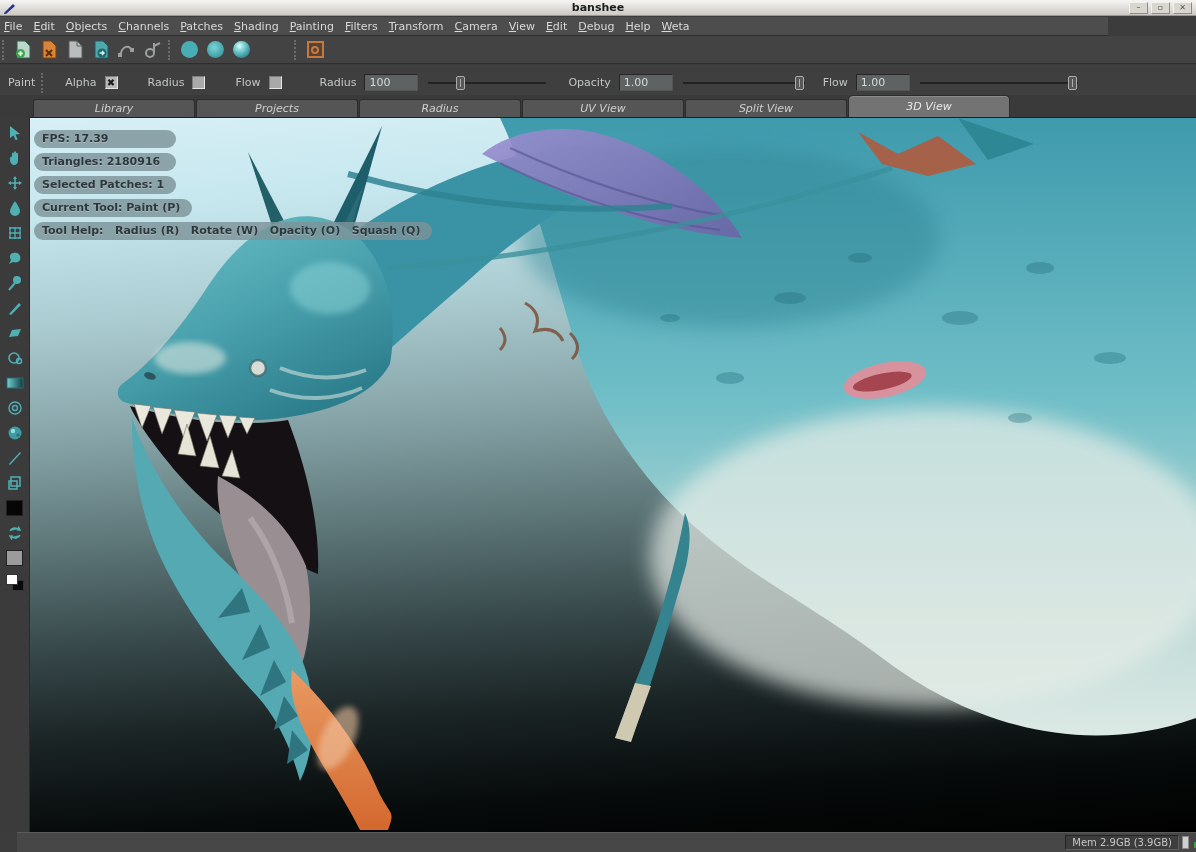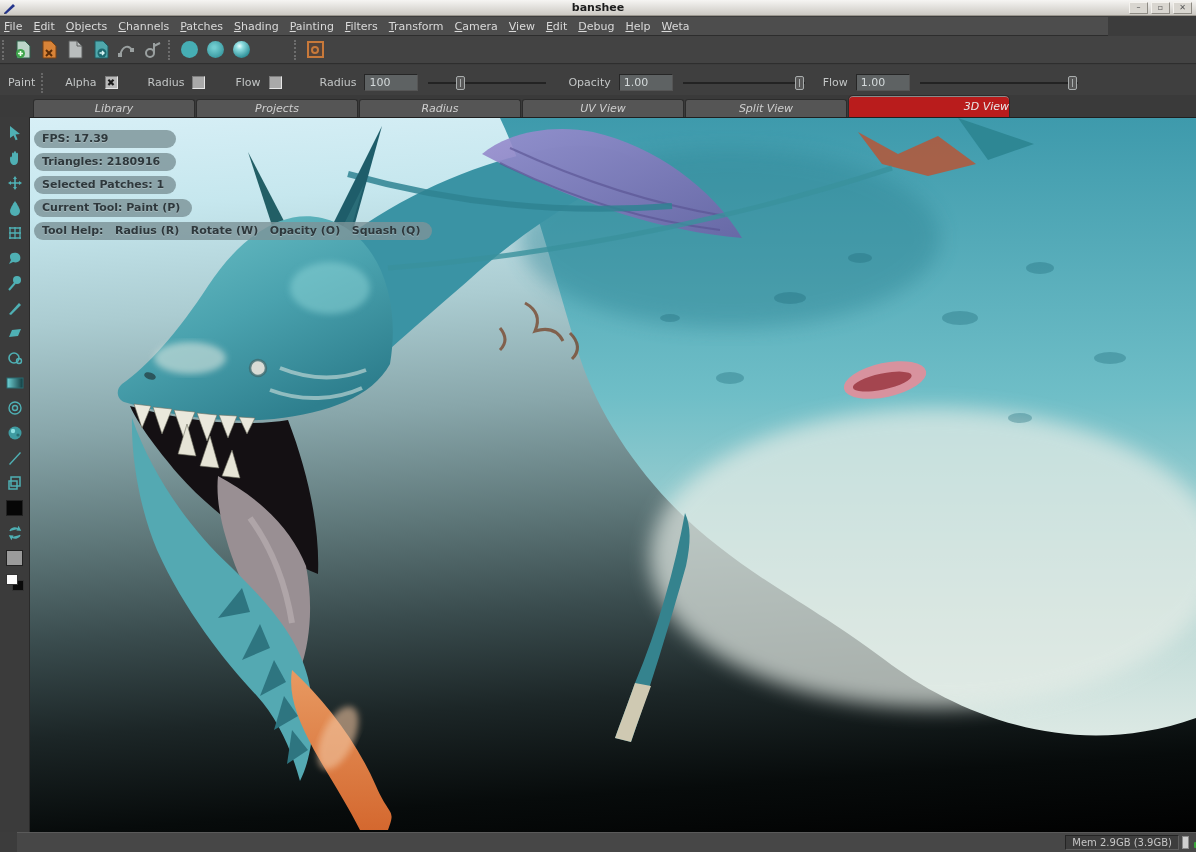--- a/index.html
+++ b/index.html
@@ -57,22 +57,22 @@
   .slider .handle { position:absolute; top:0; width:9px; height:14px; background:#585858;
     border:1px solid #a9adad; border-radius:2px; }
   .slider .handle::after { content:""; position:absolute; left:3px; top:2px; width:1px; height:8px; background:#a9adad; }
 
   
   .tabbar { position:absolute; top:95px; left:0; width:1196px; height:22px;
     background:#3a3a3a; display:flex; align-items:flex-end; padding-left:33px; }
   .tab { width:162px; height:18px; background:#555; border:1px solid #2c2c2c;
     border-bottom:none; margin-right:1px; color:#cfcfcf; text-align:center;
     line-height:17px; border-radius:3px 3px 0 0;font-style:italic; }
-  .tab.active { background:#b91c1c; height:22px; line-height:21px; color:#e8e8e8;
-    border-radius:5px 5px 0 0; box-shadow:inset 0 1px 0 #8a8a8a;text-align:right; }
+  .tab.active { background:#737373; height:22px; line-height:21px; color:#e8e8e8;
+    border-radius:5px 5px 0 0; box-shadow:inset 0 1px 0 #8a8a8a; }
 
   
   .main { position:absolute; top:117px; left:0; width:1196px; height:815px; display:flex; }
   .tool-sidebar { width:30px; height:715px; background:#3b3b3b; border-right:1px solid #2a2a2a;
     display:flex; flex-direction:column; align-items:center; padding-top:3px; }
   .tool-btn { width:24px; height:25px; display:flex; align-items:center; justify-content:center; }
   .tool-btn svg { display:block; }
   .swatch { width:17px; height:16px; border:1px solid #222; }
   .swatch.black { background:#060606; }
   .swatch.grey  { background:#9b9b9b; }

